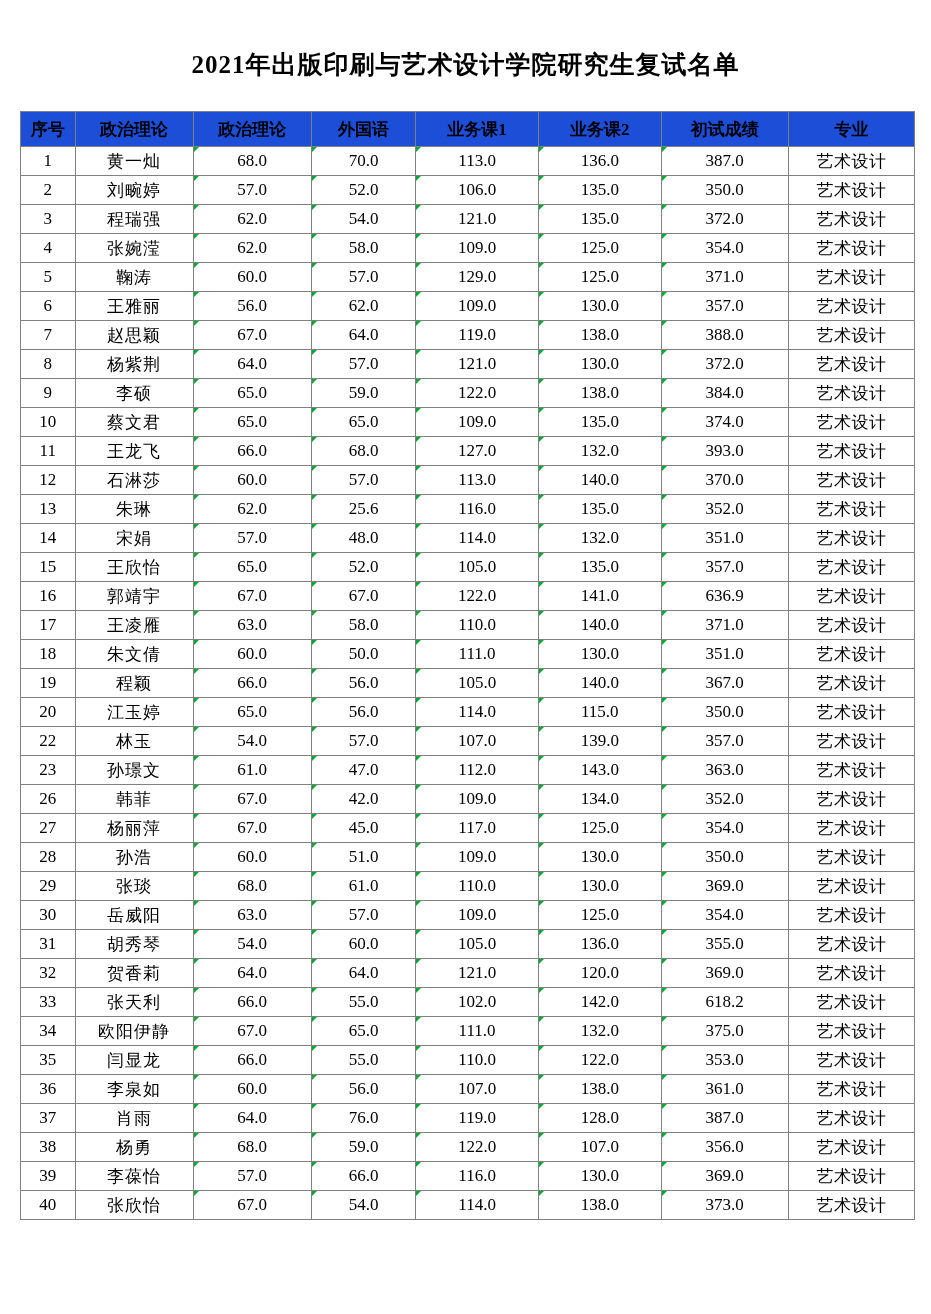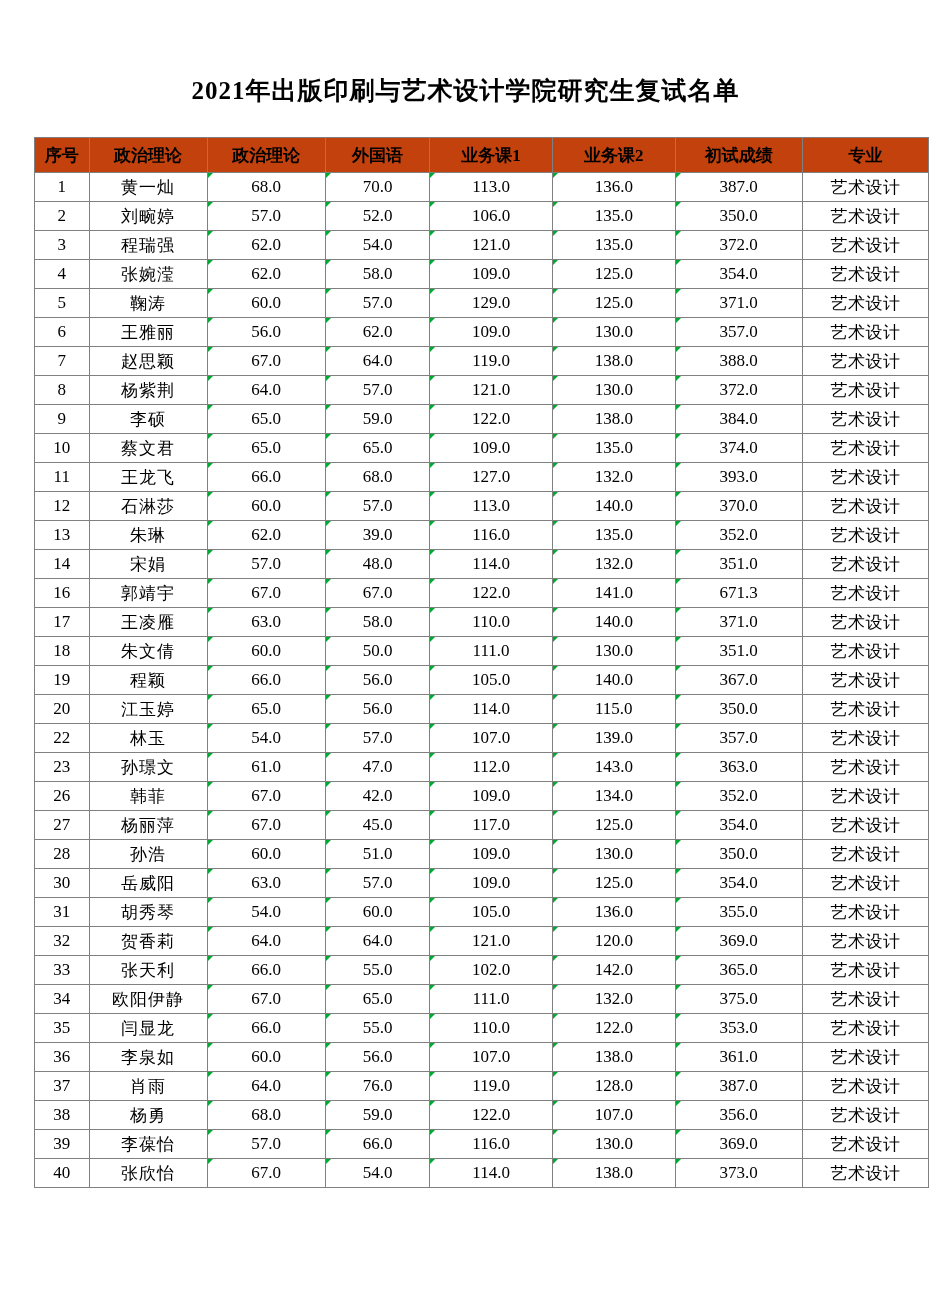--- a/index.html
+++ b/index.html
@@ -12,22 +12,21 @@
     height: 1314px;
     font-family: "Liberation Serif", "DejaVu Serif", serif;
     color: #000000;
     overflow: hidden;
   }
   .page {
     width: 931px;
     height: 1034px;
     position: relative;
     box-sizing: border-box;
-    padding: 0 34px;
-    margin-top: 26px;
+    padding: 0 20px;
   }
   .title {
     text-align: center;
     font-size: 25px;
     font-weight: bold;
     letter-spacing: 1px;
     padding-top: 48px;
     padding-bottom: 30px;
     font-family: "Liberation Serif", "DejaVu Serif", serif;
   }
@@ -40,21 +39,21 @@
   table.grid th, table.grid td {
     border: 1px solid #808080;
     text-align: center;
     vertical-align: middle;
     padding: 0;
     height: 28px;
     font-size: 17px;
     font-family: "Liberation Serif", "DejaVu Serif", serif;
   }
   table.grid thead th {
-    background: #c2410c;
+    background: #1d4ed8;
     font-weight: bold;
     height: 34px;
     font-size: 17px;
   }
   td.num {
     font-size: 13px;
     font-family: "Liberation Serif", "DejaVu Serif", serif;
   }
   td.name {
     font-size: 17px;
@@ -238,44 +237,54 @@
           <td class="score">57.0</td>
           <td class="score">113.0</td>
           <td class="score">140.0</td>
           <td class="score">370.0</td>
           <td class="major">艺术设计</td>
         </tr>
         <tr>
           <td class="num">13</td>
           <td class="name">朱琳</td>
           <td class="score">62.0</td>
-          <td class="score">39.0</td>
+          <td class="score">25.6</td>
           <td class="score">116.0</td>
           <td class="score">135.0</td>
           <td class="score">352.0</td>
           <td class="major">艺术设计</td>
         </tr>
         <tr>
           <td class="num">14</td>
           <td class="name">宋娟</td>
           <td class="score">57.0</td>
           <td class="score">48.0</td>
           <td class="score">114.0</td>
           <td class="score">132.0</td>
           <td class="score">351.0</td>
           <td class="major">艺术设计</td>
         </tr>
         <tr>
+          <td class="num">15</td>
+          <td class="name">王欣怡</td>
+          <td class="score">65.0</td>
+          <td class="score">52.0</td>
+          <td class="score">105.0</td>
+          <td class="score">135.0</td>
+          <td class="score">357.0</td>
+          <td class="major">艺术设计</td>
+        </tr>
+        <tr>
           <td class="num">16</td>
           <td class="name">郭靖宇</td>
           <td class="score">67.0</td>
           <td class="score">67.0</td>
           <td class="score">122.0</td>
           <td class="score">141.0</td>
-          <td class="score">671.3</td>
+          <td class="score">636.9</td>
           <td class="major">艺术设计</td>
         </tr>
         <tr>
           <td class="num">17</td>
           <td class="name">王凌雁</td>
           <td class="score">63.0</td>
           <td class="score">58.0</td>
           <td class="score">110.0</td>
           <td class="score">140.0</td>
           <td class="score">371.0</td>
@@ -355,20 +364,30 @@
           <td class="num">28</td>
           <td class="name">孙浩</td>
           <td class="score">60.0</td>
           <td class="score">51.0</td>
           <td class="score">109.0</td>
           <td class="score">130.0</td>
           <td class="score">350.0</td>
           <td class="major">艺术设计</td>
         </tr>
         <tr>
+          <td class="num">29</td>
+          <td class="name">张琰</td>
+          <td class="score">68.0</td>
+          <td class="score">61.0</td>
+          <td class="score">110.0</td>
+          <td class="score">130.0</td>
+          <td class="score">369.0</td>
+          <td class="major">艺术设计</td>
+        </tr>
+        <tr>
           <td class="num">30</td>
           <td class="name">岳威阳</td>
           <td class="score">63.0</td>
           <td class="score">57.0</td>
           <td class="score">109.0</td>
           <td class="score">125.0</td>
           <td class="score">354.0</td>
           <td class="major">艺术设计</td>
         </tr>
         <tr>
@@ -391,21 +410,21 @@
           <td class="score">369.0</td>
           <td class="major">艺术设计</td>
         </tr>
         <tr>
           <td class="num">33</td>
           <td class="name">张天利</td>
           <td class="score">66.0</td>
           <td class="score">55.0</td>
           <td class="score">102.0</td>
           <td class="score">142.0</td>
-          <td class="score">365.0</td>
+          <td class="score">618.2</td>
           <td class="major">艺术设计</td>
         </tr>
         <tr>
           <td class="num">34</td>
           <td class="name">欧阳伊静</td>
           <td class="score">67.0</td>
           <td class="score">65.0</td>
           <td class="score">111.0</td>
           <td class="score">132.0</td>
           <td class="score">375.0</td>

